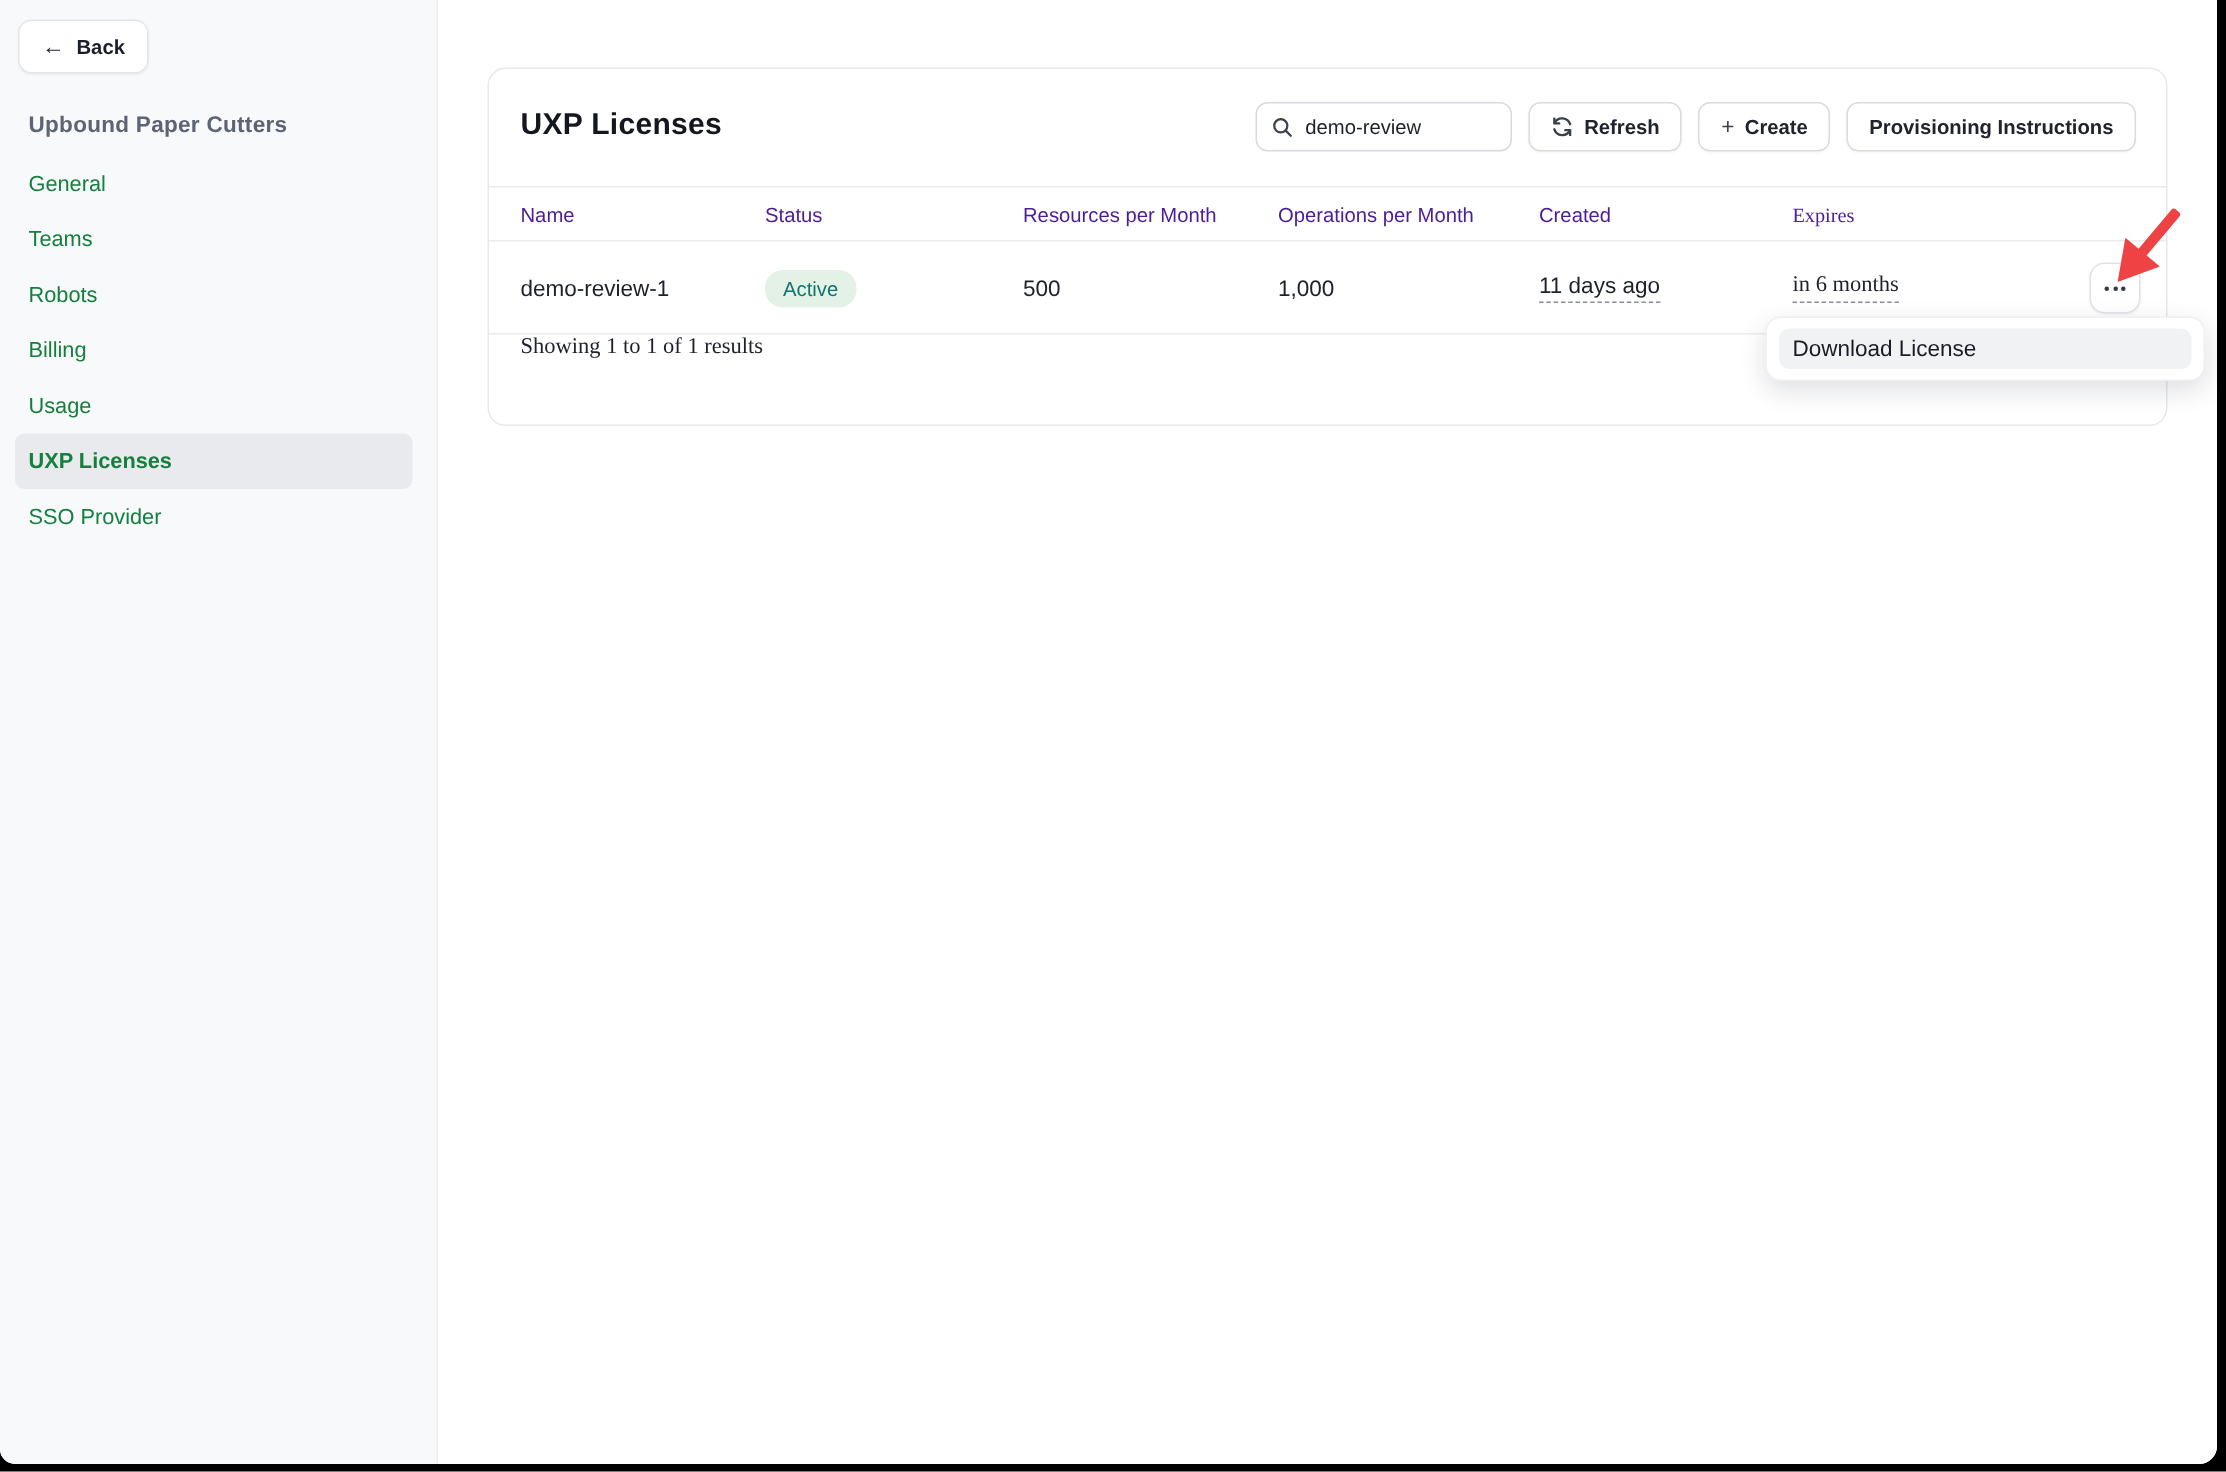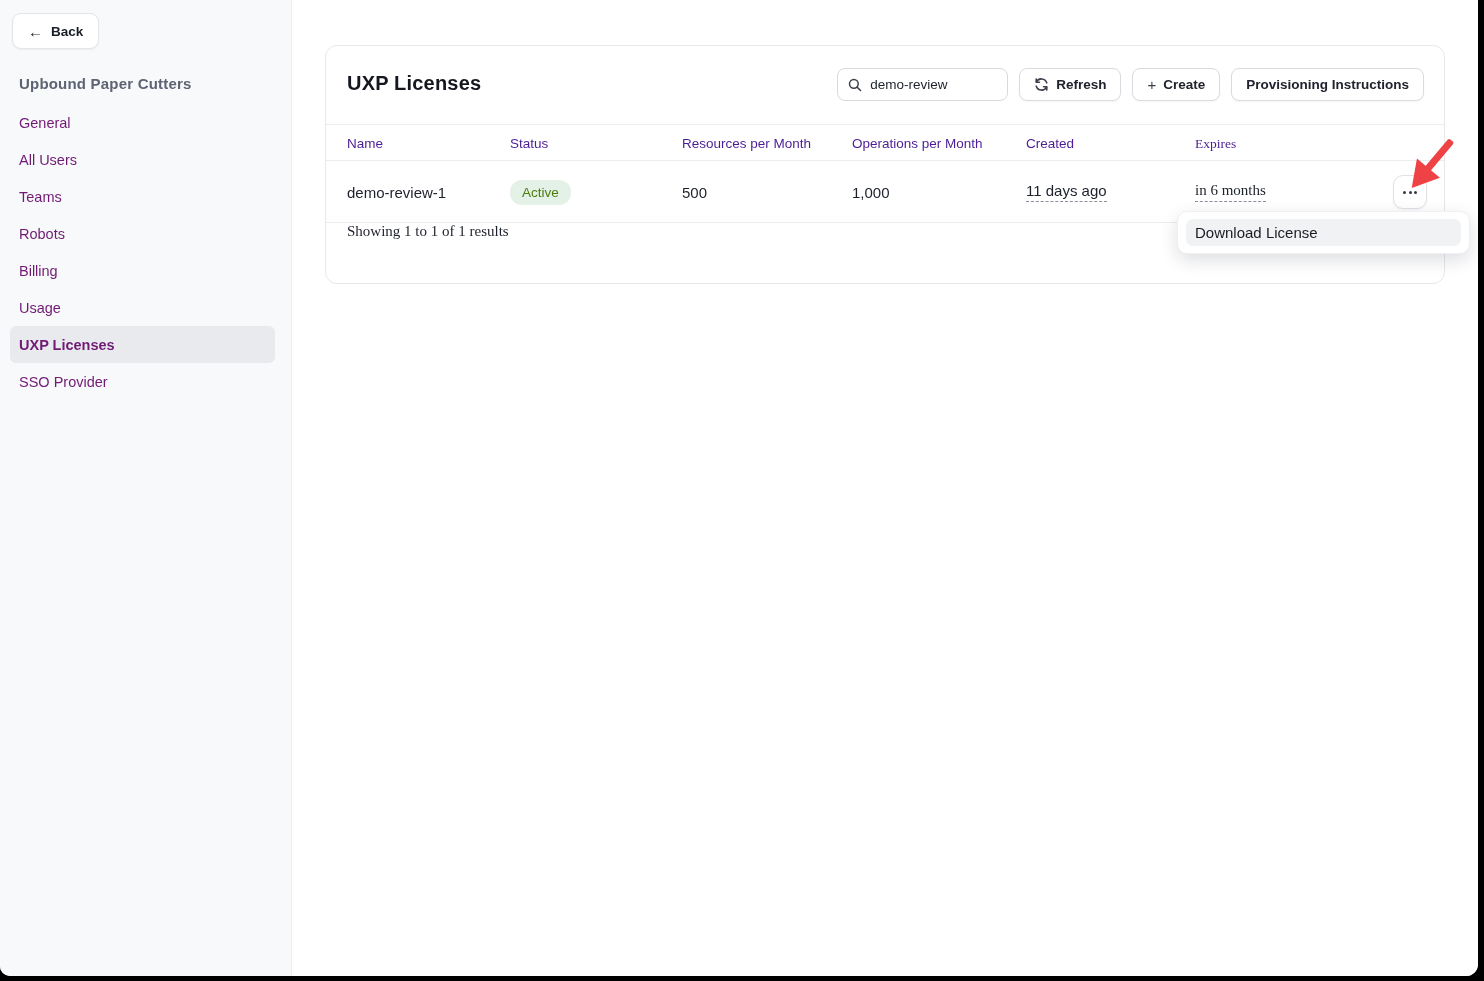--- a/index.html
+++ b/index.html
@@ -45,21 +45,21 @@
     letter-spacing: .2px;
   }
   .nav {
     position: absolute; left: 10px; right: 16px; top: 104px;
   }
   .nav-item {
     height: 37px;
     display: flex; align-items: center;
     padding: 0 9px;
     border-radius: 6px;
-    font-size: 14.5px; color: #701a75;
+    font-size: 14.5px; color: #15803d;
     cursor: pointer;
   }
   .nav-item.selected {
     background: #e9eaed;
     font-weight: 700;
   }
   
   .main {
     position: absolute; left: 292px; top: 0; right: 0; bottom: 0;
     background: #fff;
@@ -126,21 +126,21 @@
     position: absolute; top: 0; height: 62px;
     display: flex; align-items: center;
     font-size: 15px; color: #1d212b;
   }
   .c0 { left: 21px; }  .c1 { left: 184px; } .c2 { left: 356px; }
   .c3 { left: 526px; } .c4 { left: 700px; } .c5 { left: 869px; font-family: Liberation Serif, serif; }
   .badge {
     display: inline-block;
     padding: 5px 12px;
     background: #e3f1e6;
-    color: #4d7c0f;
+    color: #0f766e;
     border-radius: 12px;
     font-size: 13.5px;
   }
   .dashed-underline {
     border-bottom: 1px dashed #8a8f99;
     padding-bottom: 2px;
     cursor: default;
   }
   .row-actions-btn {
     position: absolute; left: 1067px; top: 129px;
@@ -193,23 +193,20 @@
 
   <div class="sidebar">
     <button class="back-btn">
       <span class="back-arrow">←</span>
       <span>Back</span>
     </button>
     <div class="org-title">Upbound Paper Cutters</div>
     <div class="nav">
       <div class="nav-item">
         <span>General</span>
-      </div>
-      <div class="nav-item">
-        <span>All Users</span>
       </div>
       <div class="nav-item">
         <span>Teams</span>
       </div>
       <div class="nav-item">
         <span>Robots</span>
       </div>
       <div class="nav-item">
         <span>Billing</span>
       </div>

